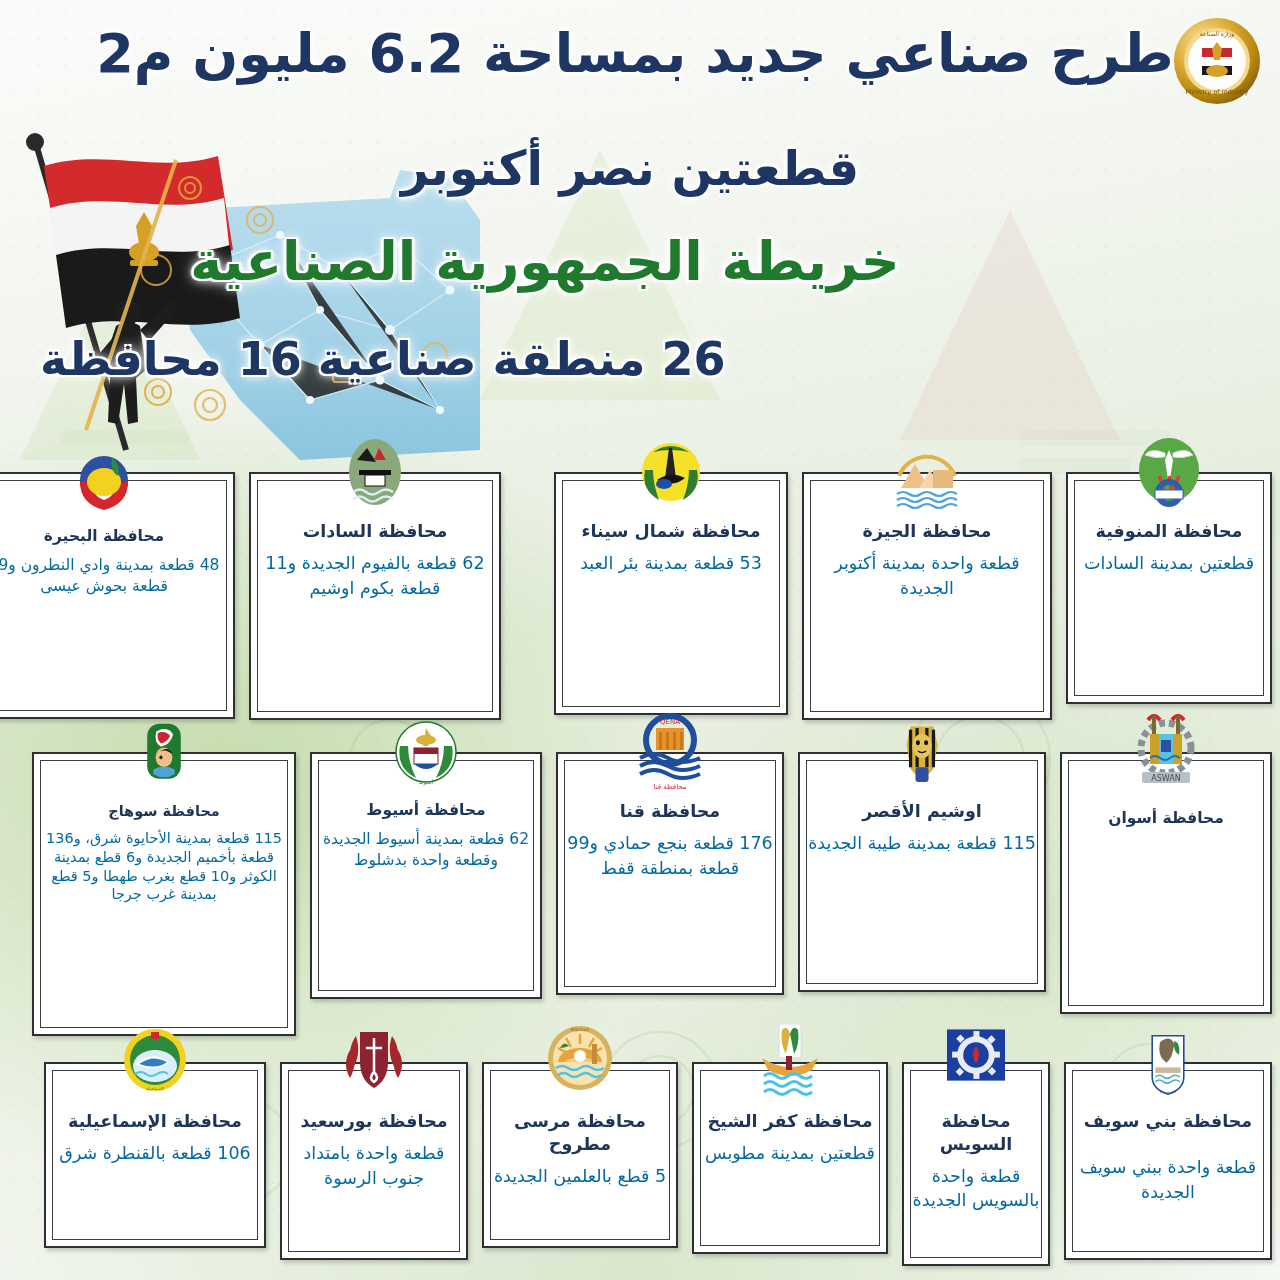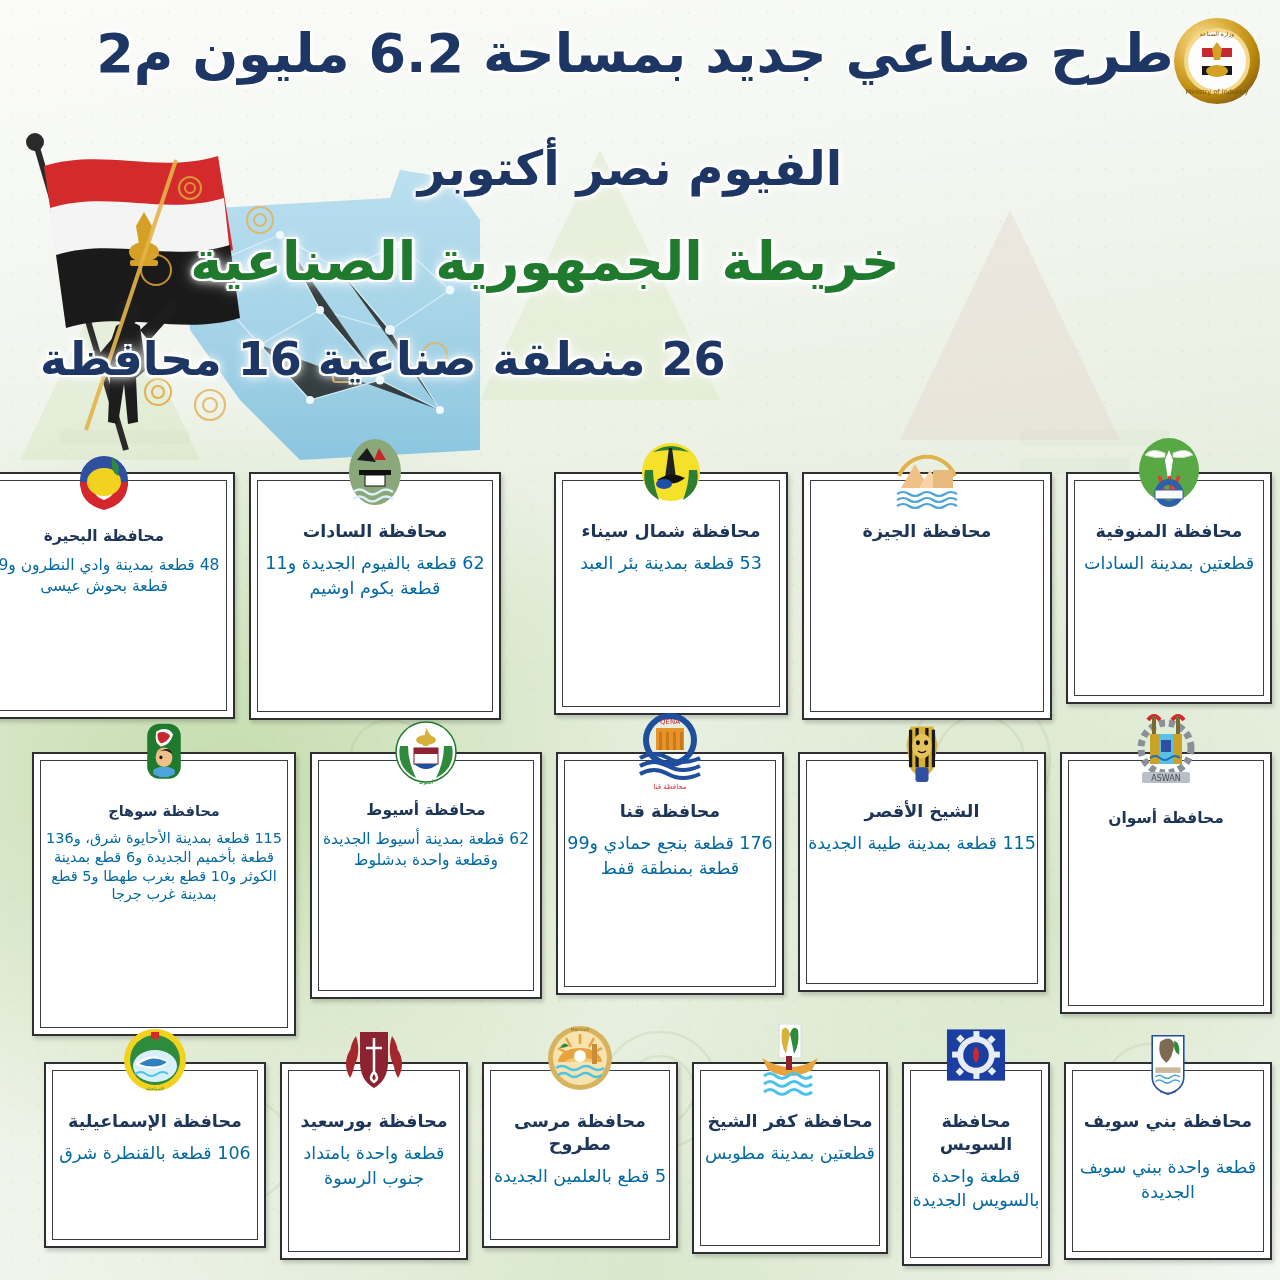--- a/index.html
+++ b/index.html
@@ -210,21 +210,21 @@
         <circle cx="182" cy="58" r="5"></circle>
       <circle cx="150" cy="262" r="13"></circle>
         <circle cx="150" cy="262" r="6"></circle>
       <circle cx="148" cy="140" r="15"></circle>
     </g>
   </svg>
 </div>
 
 <div id="header">
   <div class="title-l1">طرح صناعي جديد بمساحة 6.2 مليون م2</div>
-  <div class="title-l2">الفيوم نصر أكتوبر</div>
+  <div class="title-l2">قطعتين نصر أكتوبر</div>
   <div class="title-green">خريطة الجمهورية الصناعية</div>
   <div class="title-sub">26 منطقة صناعية  16 محافظة</div>
 
   <svg id="ministry-logo" viewBox="0 0 90 90">
     <defs>
       <radialGradient id="goldg" cx="35%" cy="30%" r="75%">
         <stop offset="0%" stop-color="#ffe9a8"></stop>
         <stop offset="45%" stop-color="#dcae3c"></stop>
         <stop offset="80%" stop-color="#b8860b"></stop>
         <stop offset="100%" stop-color="#8c6414"></stop>
@@ -267,20 +267,21 @@
         <path d="M12 52 l14 -24 l14 24 z" fill="#f0c089"></path>
         <path d="M30 52 l11 -18 l11 18 z" fill="#f7d3a5"></path>
         <rect x="44" y="34" width="20" height="18" fill="#e8b97c"></rect>
         <g stroke="#4ea3d8" stroke-width="2.2" fill="none">
           <path d="M8 58 q6 -4 12 0 t12 0 t12 0 t12 0 t12 0"></path>
           <path d="M8 64 q6 -4 12 0 t12 0 t12 0 t12 0 t12 0"></path>
           <path d="M8 70 q6 -4 12 0 t12 0 t12 0 t12 0 t12 0"></path>
         </g>
       </svg>
       <div class="card-title">محافظة الجيزة</div>
+      <div class="card-body">قطعة واحدة بمدينة أكتوبر الجديدة</div>
     </div>
 
     <div class="card" style="width:234px; height:243px;margin-left:39px;">
       <svg class="card-logo" viewBox="0 0 76 82">
         <circle cx="38" cy="36" r="29" fill="#f5e02a"></circle>
         <g fill="#2f7d32">
           <path d="M12 34 q-4 20 14 30 q-6 -16 -6 -30 z"></path>
           <path d="M64 34 q4 20 -14 30 q6 -16 6 -30 z"></path>
           <path d="M20 16 q18 -12 36 0 q-18 -4 -36 0 z"></path>
         </g>
@@ -349,21 +350,21 @@
             <rect x="30" y="8" width="4" height="48"></rect>
           <rect x="42" y="8" width="4" height="48"></rect>
             <rect x="50" y="10" width="4" height="46"></rect>
         </g>
         <ellipse cx="38" cy="30" rx="12" ry="15" fill="#e3c35a"></ellipse>
         <ellipse cx="33" cy="26" rx="2.5" ry="3" fill="#111"></ellipse>
         <ellipse cx="43" cy="26" rx="2.5" ry="3" fill="#111"></ellipse>
         <path d="M33 36 q5 4 10 0" stroke="#111" stroke-width="1.6" fill="none"></path>
         <rect x="30" y="56" width="16" height="18" rx="3" fill="#2f4fa0"></rect>
       </svg>
-      <div class="card-title">الشيخ الأقصر</div>
+      <div class="card-title">اوشيم الأقصر</div>
       <div class="card-body">115 قطعة بمدينة طيبة الجديدة</div>
     </div>
 
     <div class="card" style="width:228px; height:243px;">
       <svg class="card-logo" viewBox="0 0 76 82" style="width:92px; top:-44px;">
         <circle cx="38" cy="30" r="24" fill="none" stroke="#1f4e9c" stroke-width="6"></circle>
         <rect x="24" y="18" width="28" height="22" fill="#e8922a"></rect>
         <g fill="#c87a1a">
             <rect x="27" y="22" width="3" height="18"></rect>
             <rect x="34" y="22" width="3" height="18"></rect>

